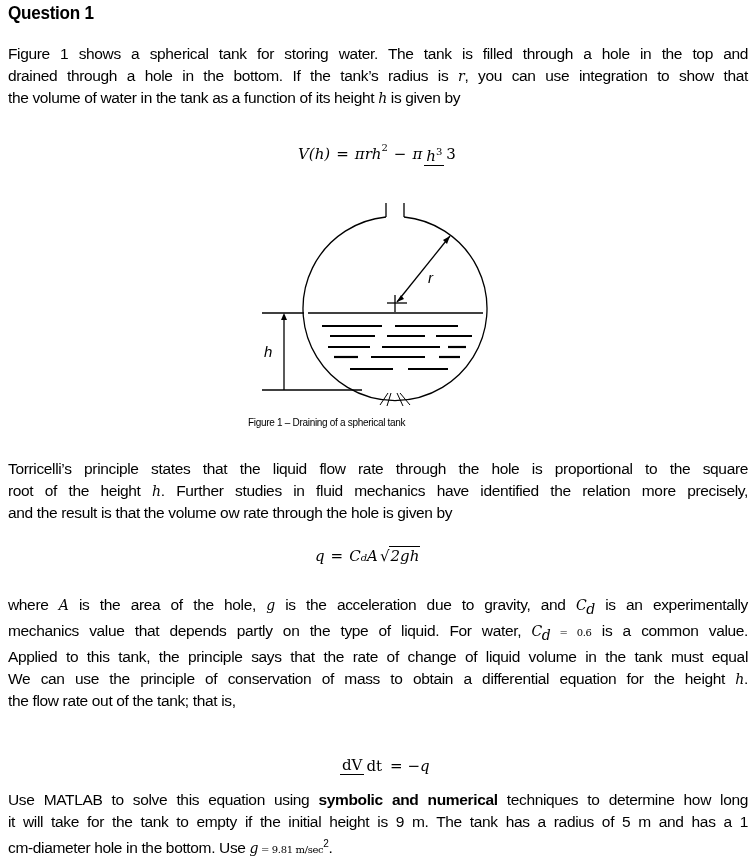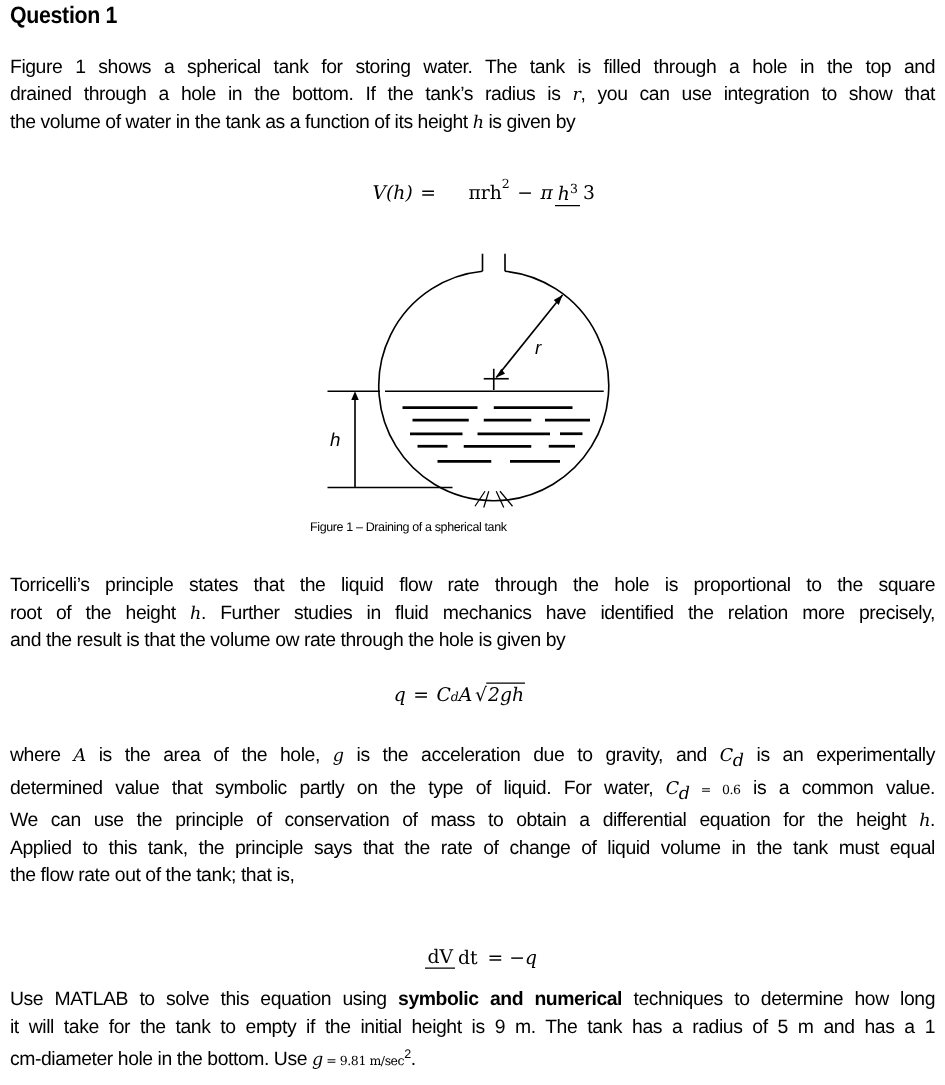--- a/index.html
+++ b/index.html
@@ -28,21 +28,21 @@
 
 <div class="abs para" style="top:43px;">
   <span class="line">Figure 1 shows a spherical tank for storing water. The tank is filled through a hole in the top and</span>
   <span class="line"><span>drained through a hole in the bottom. If the tank’s radius is </span><span class="mi">r</span><span>, you can use integration to show that</span></span>
   <span class="line last"><span>the volume of water in the tank as a function of its height </span><span class="mi">h</span><span> is given by</span></span>
 </div>
 
 <div class="abs eq" style="left:298px; top:132px; height:44px; display:flex; align-items:center;">
   <span style="font-style:italic;">V(h)</span>
   <span style="margin:0 6px;">=</span>
-  <span style="margin-left:20px;">πrh</span>
+  <span style="font-style:italic;">πrh</span>
     <sup style="align-self:flex-start; margin-top:10px;">2</sup>
   <span style="margin:0 6px;">−</span>
   <span style="font-style:italic;">π</span>
   <span class="frac">
     <span class="num"><span style="font-style:italic;">h</span><sup>3</sup></span>
     <span class="den">3</span>
   </span>
 </div>
 
 <svg class="abs" style="left:240px; top:195px;" width="280" height="220" viewBox="0 0 280 220">
@@ -107,23 +107,23 @@
   <span style="margin:0 6px;">=</span>
   <span style="font-style:italic;">C</span>
     <sub style="font-style:italic;">d</sub>
   <span style="font-style:italic;">A</span>
   <span style="margin-left:2px;">√</span>
     <span class="sqrt" style="font-style:italic;">2gh</span>
 </div>
 
 <div class="abs para" style="top:594px;">
   <span class="line"><span>where </span><span class="mi">A</span><span> is the area of the hole, </span><span class="mi">g</span><span> is the acceleration due to gravity, and </span><span class="mi">C</span><sub class="mi">d</sub><span> is an experimentally</span></span>
-  <span class="line"><span>determined value that symbolic partly on the type of liquid. For water, </span><span class="mi">C</span><sub class="mi">d</sub><span class="mr"> = 0.6</span><span> is a common value.</span></span>
+  <span class="line"><span>mechanics value that depends partly on the type of liquid. For water, </span><span class="mi">C</span><sub class="mi">d</sub><span class="mr"> = 0.6</span><span> is a common value.</span></span>
+  <span class="line">Applied to this tank, the principle says that the rate of change of liquid volume in the tank must equal</span>
   <span class="line"><span>We can use the principle of conservation of mass to obtain a differential equation for the height </span><span class="mi">h</span><span>.</span></span>
-  <span class="line">Applied to this tank, the principle says that the rate of change of liquid volume in the tank must equal</span>
   <span class="line last">the flow rate out of the tank; that is,</span>
 </div>
 
 <div class="abs eq" style="left:338px; top:757px; display:flex; align-items:center;">
   <span class="frac">
     <span class="num">dV</span>
     <span class="den">dt</span>
   </span>
   <span style="margin-left:4px; font-style:italic;">= −q</span>
 </div>

